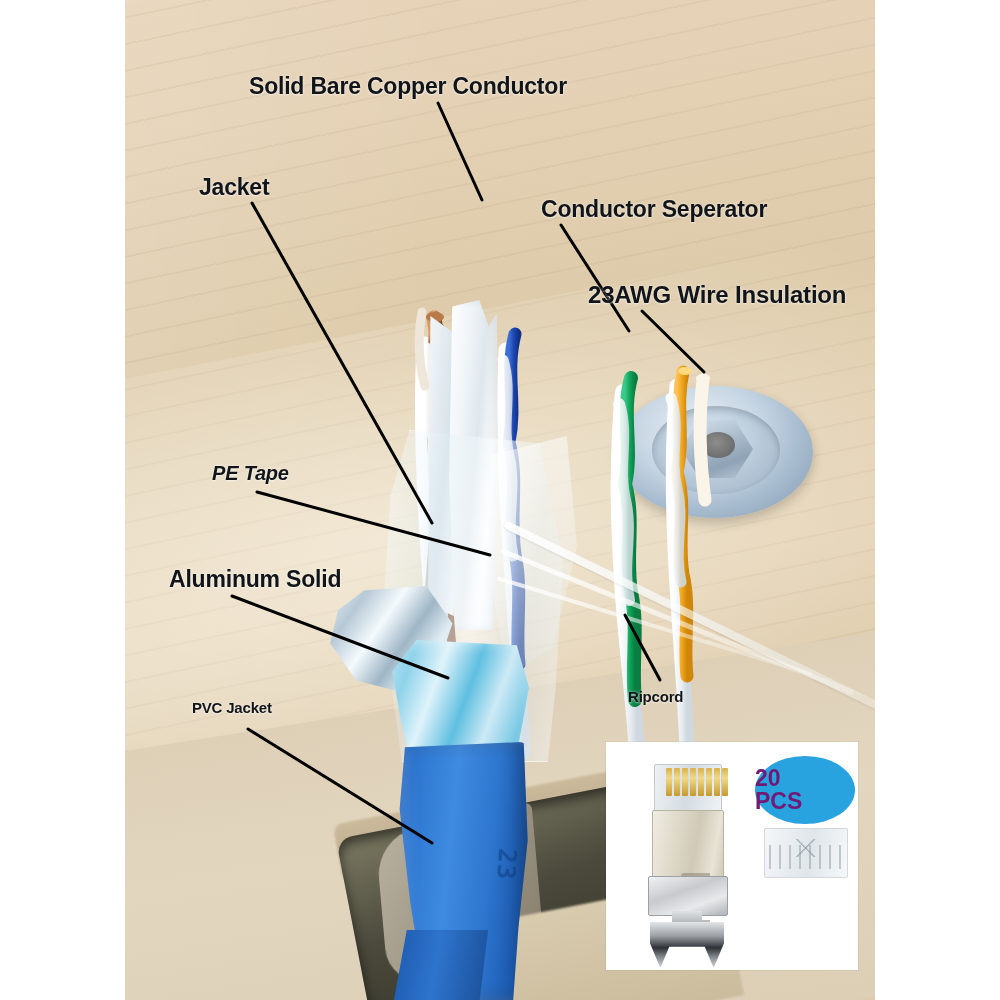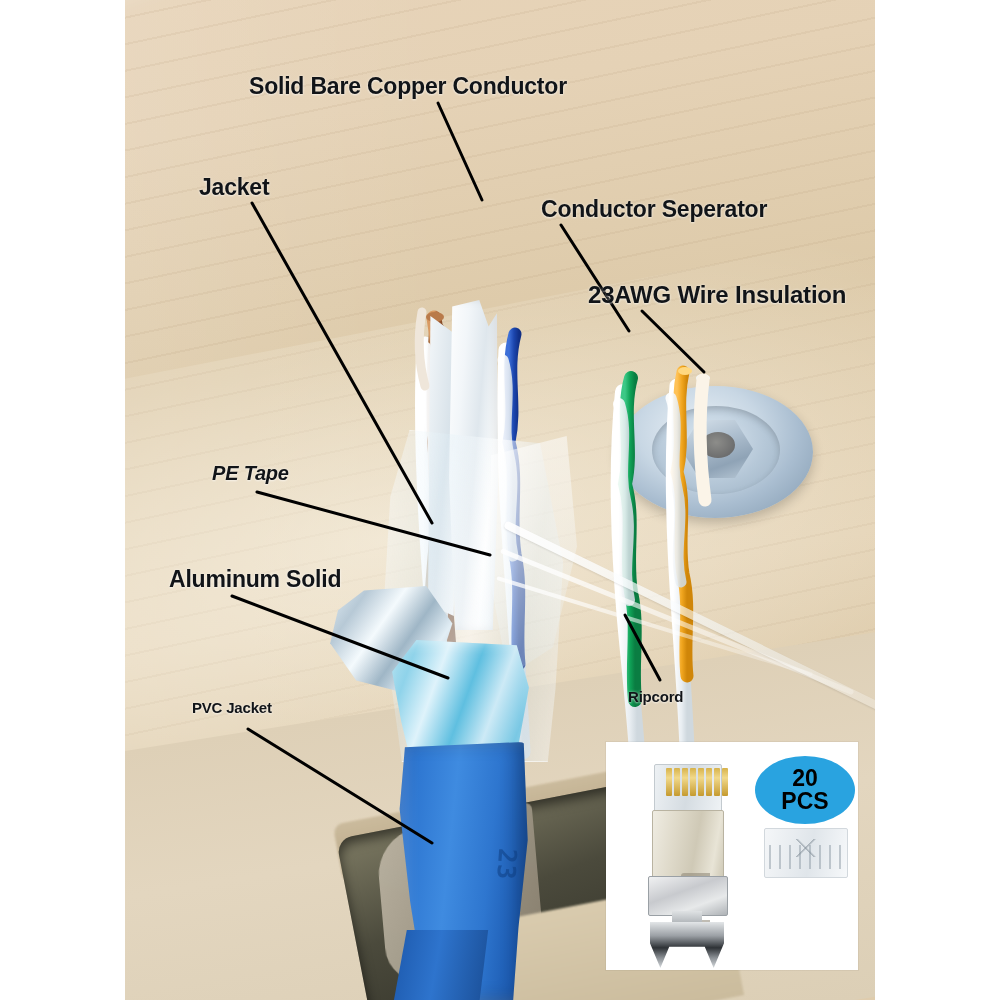--- a/index.html
+++ b/index.html
@@ -223,22 +223,22 @@
     border:1px solid #d2d8dd;border-radius:2px;
   }
   .loadbar-rows{position:absolute;left:4px;top:16px;right:4px;height:24px;
     background:repeating-linear-gradient(90deg,rgba(150,162,172,.55) 0px,rgba(150,162,172,.55) 2px,rgba(255,255,255,0) 2px,rgba(255,255,255,0) 10px);}
   .loadbar-tri{position:absolute;left:8px;top:10px;right:8px;height:18px;
     background:
       linear-gradient(135deg,transparent 48%,rgba(130,142,152,.7) 49%,transparent 52%),
       linear-gradient(45deg,transparent 48%,rgba(130,142,152,.7) 49%,transparent 52%);}
   .badge{
     position:absolute;left:149px;top:14px;width:100px;height:68px;border-radius:50%;
-    display:flex;flex-direction:column;align-items:center;justify-content:center;
-    color:#000000;font-weight:700;line-height:1.02;
+    display:flex;flex-direction:column;justify-content:center;
+    color:#701a75;font-weight:700;line-height:1.02;
   }
   .badge .b1{font-size:23px;}
   .badge .b2{font-size:23px;}
 </style>
 </head>
 <body>
 
 <div id="stage">
 
   <div id="photo">

